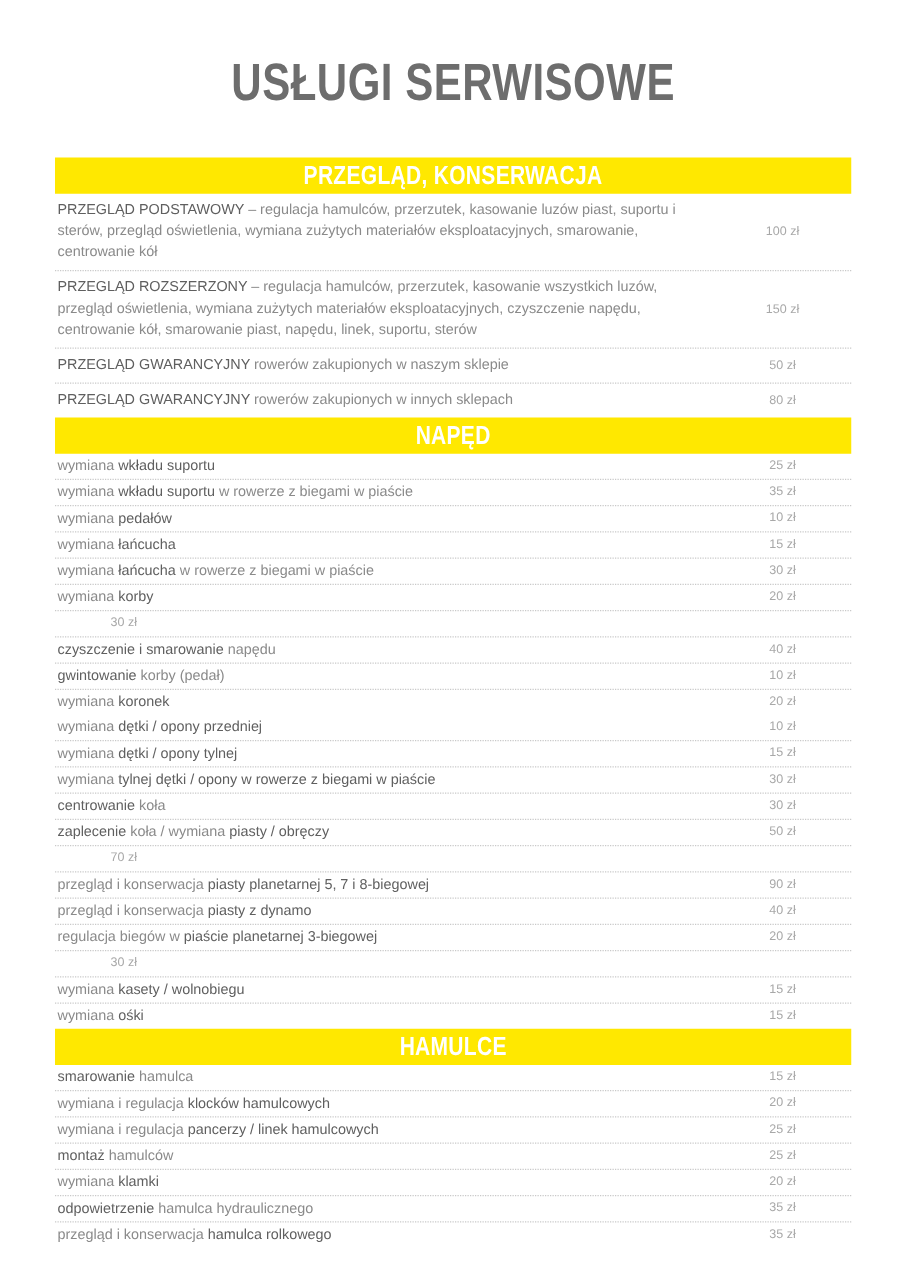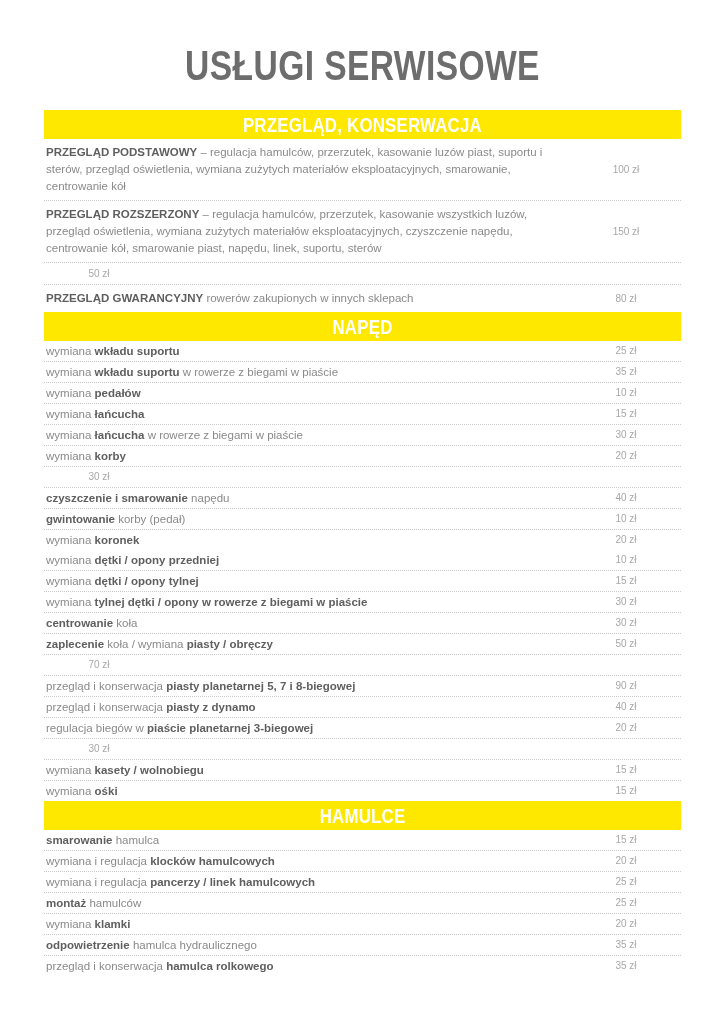--- a/index.html
+++ b/index.html
@@ -35,21 +35,21 @@
     transform: scaleX(0.80);
     transform-origin: center center;
     margin: 0;
     padding: 44px 0 0 0;
     line-height: 1.05;
     white-space: nowrap;
   }
 
   
   .sheet {
-    margin: 0 auto;
+    margin: 16px auto;
     width: 637px;
     padding-top: 22px;
   }
 
   
   .section-header {
     background: #ffe800;
     color: #ffffff;
     text-align: center;
     font-size: 21px;
@@ -81,21 +81,21 @@
   .row-label {
     flex: 1 1 auto;
     font-size: 11.5px;
     line-height: 16px;
     color: #8a8a8a;
     padding: 2px 10px 2px 2px;
     font-weight: 400;
   }
   .row-label b {
     color: #5f5f5f;
-    font-weight: 700;
+    font-weight: 400;
   }
 
   .row-price {
     flex: 0 0 110px;
     text-align: center;
     font-size: 10px;
     line-height: 16px;
     color: #a8a8a8;
     padding: 2px 0;
     white-space: nowrap;
@@ -119,20 +119,21 @@
         <div class="rows">
           <div class="row">
             <div class="row-label"><b>PRZEGLĄD PODSTAWOWY</b> – regulacja hamulców, przerzutek, kasowanie luzów piast, suportu i sterów, przegląd oświetlenia, wymiana zużytych materiałów eksploatacyjnych, smarowanie, centrowanie kół</div>
             <div class="row-price">100 zł</div>
           </div>
           <div class="row">
             <div class="row-label"><b>PRZEGLĄD ROZSZERZONY</b> – regulacja hamulców, przerzutek, kasowanie wszystkich luzów, przegląd oświetlenia, wymiana zużytych materiałów eksploatacyjnych, czyszczenie napędu, centrowanie kół, smarowanie piast, napędu, linek, suportu, sterów</div>
             <div class="row-price">150 zł</div>
           </div>
           <div class="row">
+            <div class="row-label"><b>PRZEGLĄD GWARANCYJNY</b> rowerów zakupionych w naszym sklepie</div>
             <div class="row-price">50 zł</div>
           </div>
           <div class="row">
             <div class="row-label"><b>PRZEGLĄD GWARANCYJNY</b> rowerów zakupionych w innych sklepach</div>
             <div class="row-price">80 zł</div>
           </div>
         </div>
       </div>
       <div class="section">
         <div class="section-header"><span>NAPĘD</span></div>

